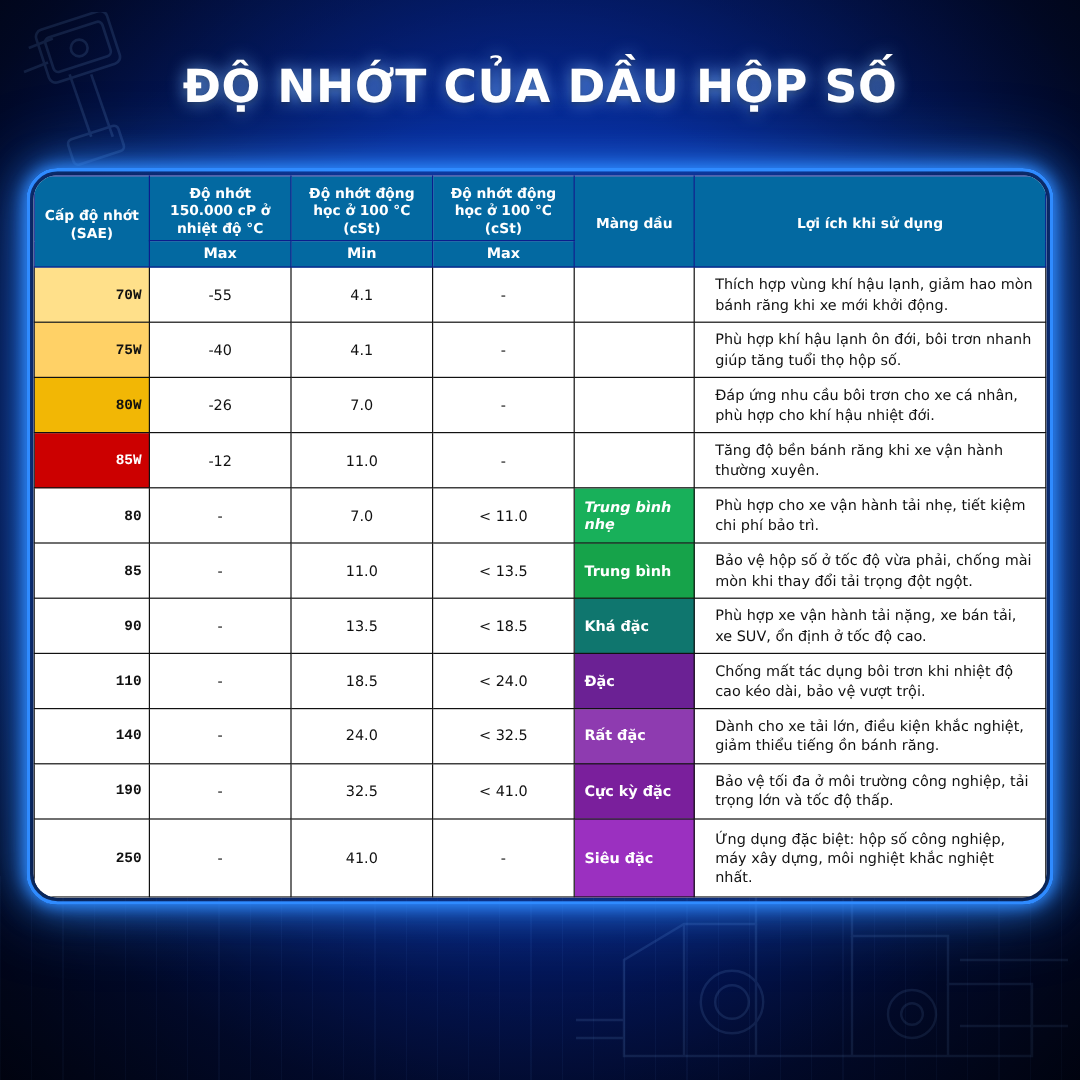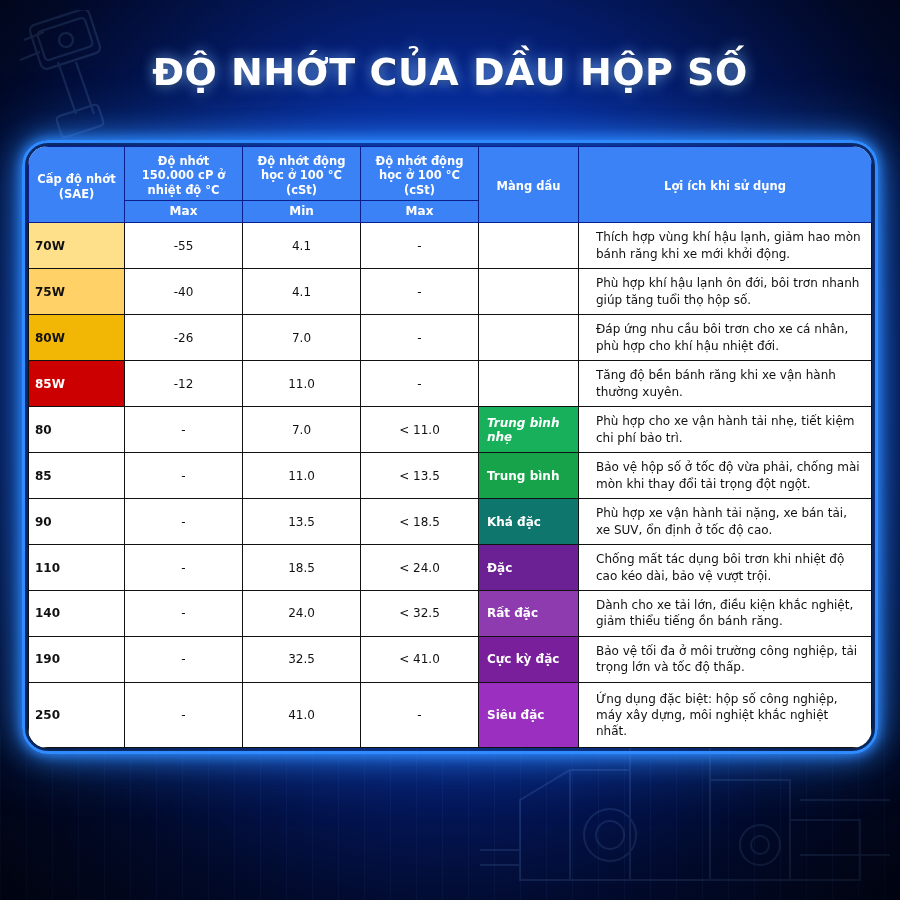--- a/index.html
+++ b/index.html
@@ -78,21 +78,21 @@
     table-layout: fixed;
     font-size: 11.5px;
     color:#111;
   }
   th, td {
     border: 1px solid #111;
     padding: 3px 6px;
     vertical-align: middle;
   }
   thead th {
-    background:#3b82f6;
+    background:#0369a1;
     color:#ffffff;
     font-weight: bold;
     text-align:center;
     font-size: 11.5px;
     line-height: 1.25;
     border-color:#0a1e8c;
   }
   thead th.sub {
     font-weight: bold;
     font-size: 12px;
@@ -100,21 +100,21 @@
   }
   thead tr.r1 th { padding-top:7px; }
 
   col.c-sae     { width: 96px; }
   col.c-v150    { width: 118px; }
   col.c-kmin    { width: 118px; }
   col.c-kmax    { width: 118px; }
   col.c-film    { width: 100px; }
   col.c-benefit { width: auto; }
 
-  td.sae   { text-align:left; font-weight:bold; font-size:12px; }
+  td.sae   { text-align:right; font-weight:bold; font-size:12px;font-family:Liberation Mono, monospace; }
   td.num   { text-align:center; font-size:12px; }
   td.film  { text-align:left; font-weight:bold; color:#fff; font-size:12px; padding-left:8px; }
   td.film.empty { background:#ffffff; }
   td.benefit { text-align:left; font-size:12px; line-height:1.35; padding-left:17px; padding-right:8px; }
 
   
   .sae-70w { background:#ffe08a; }
   .sae-75w { background:#ffd166; }
   .sae-80w { background:#f2b705; }
   .sae-85w { background:#cc0000; color:#ffffff; }

